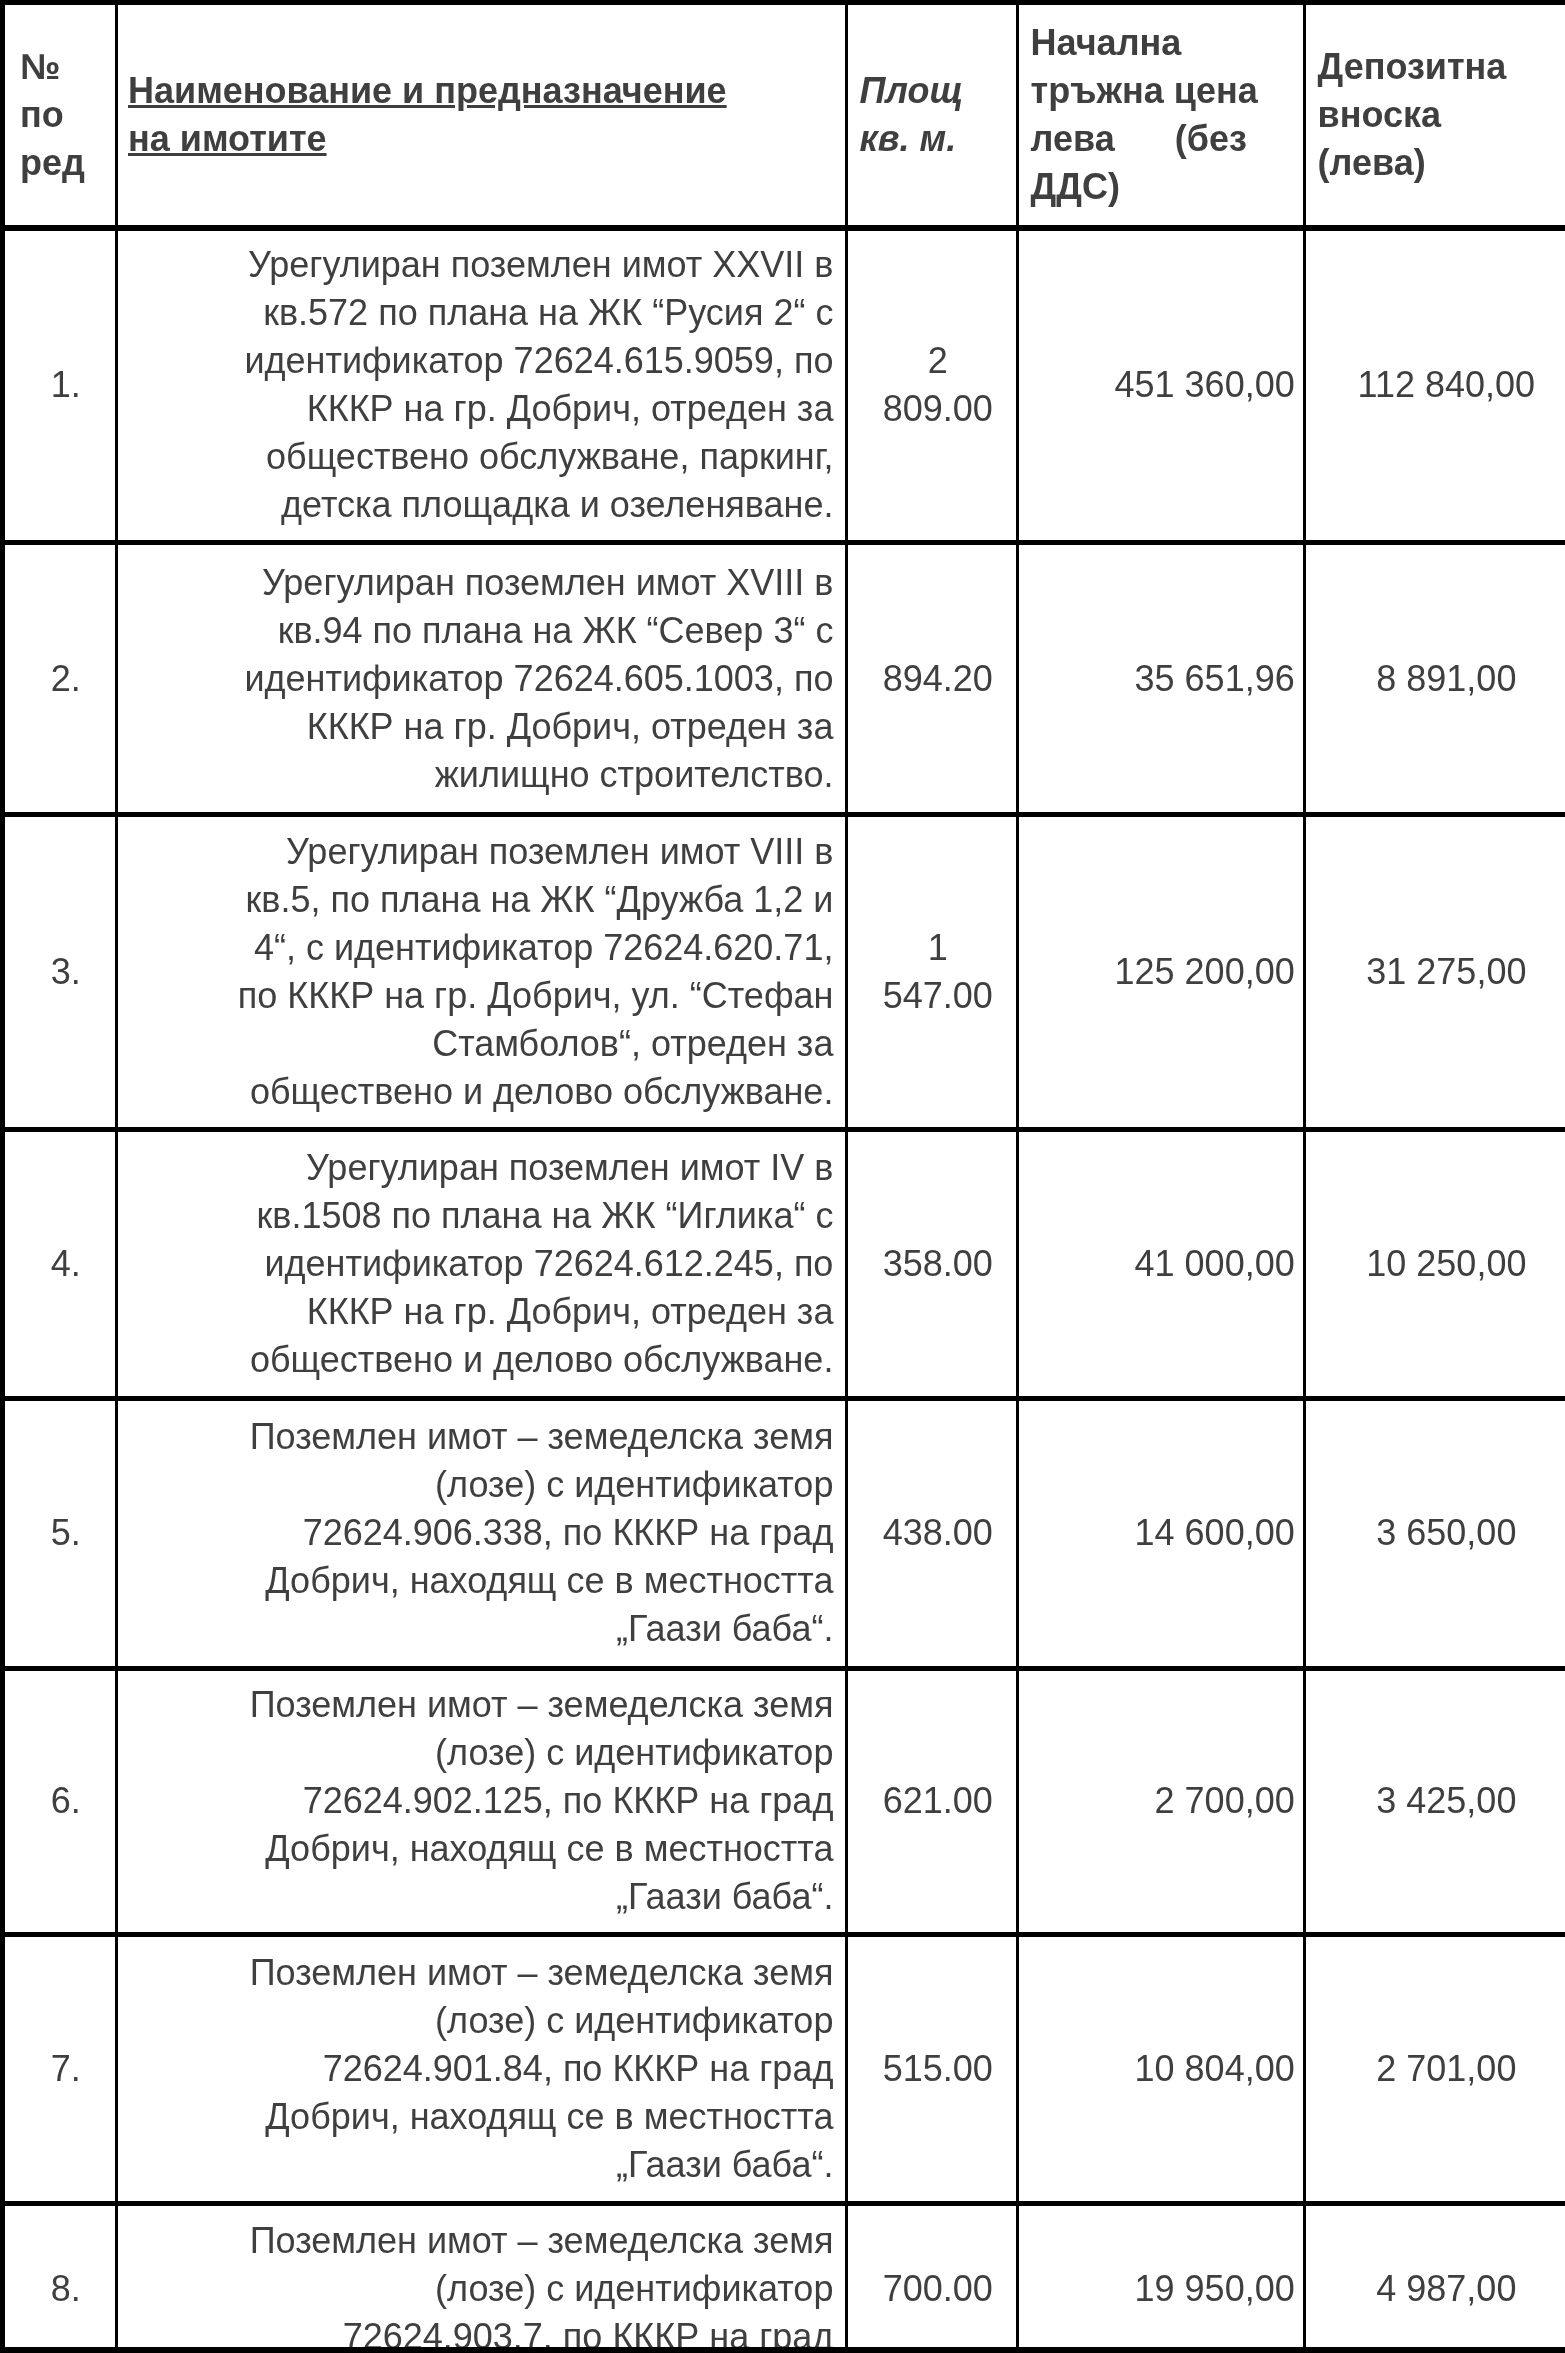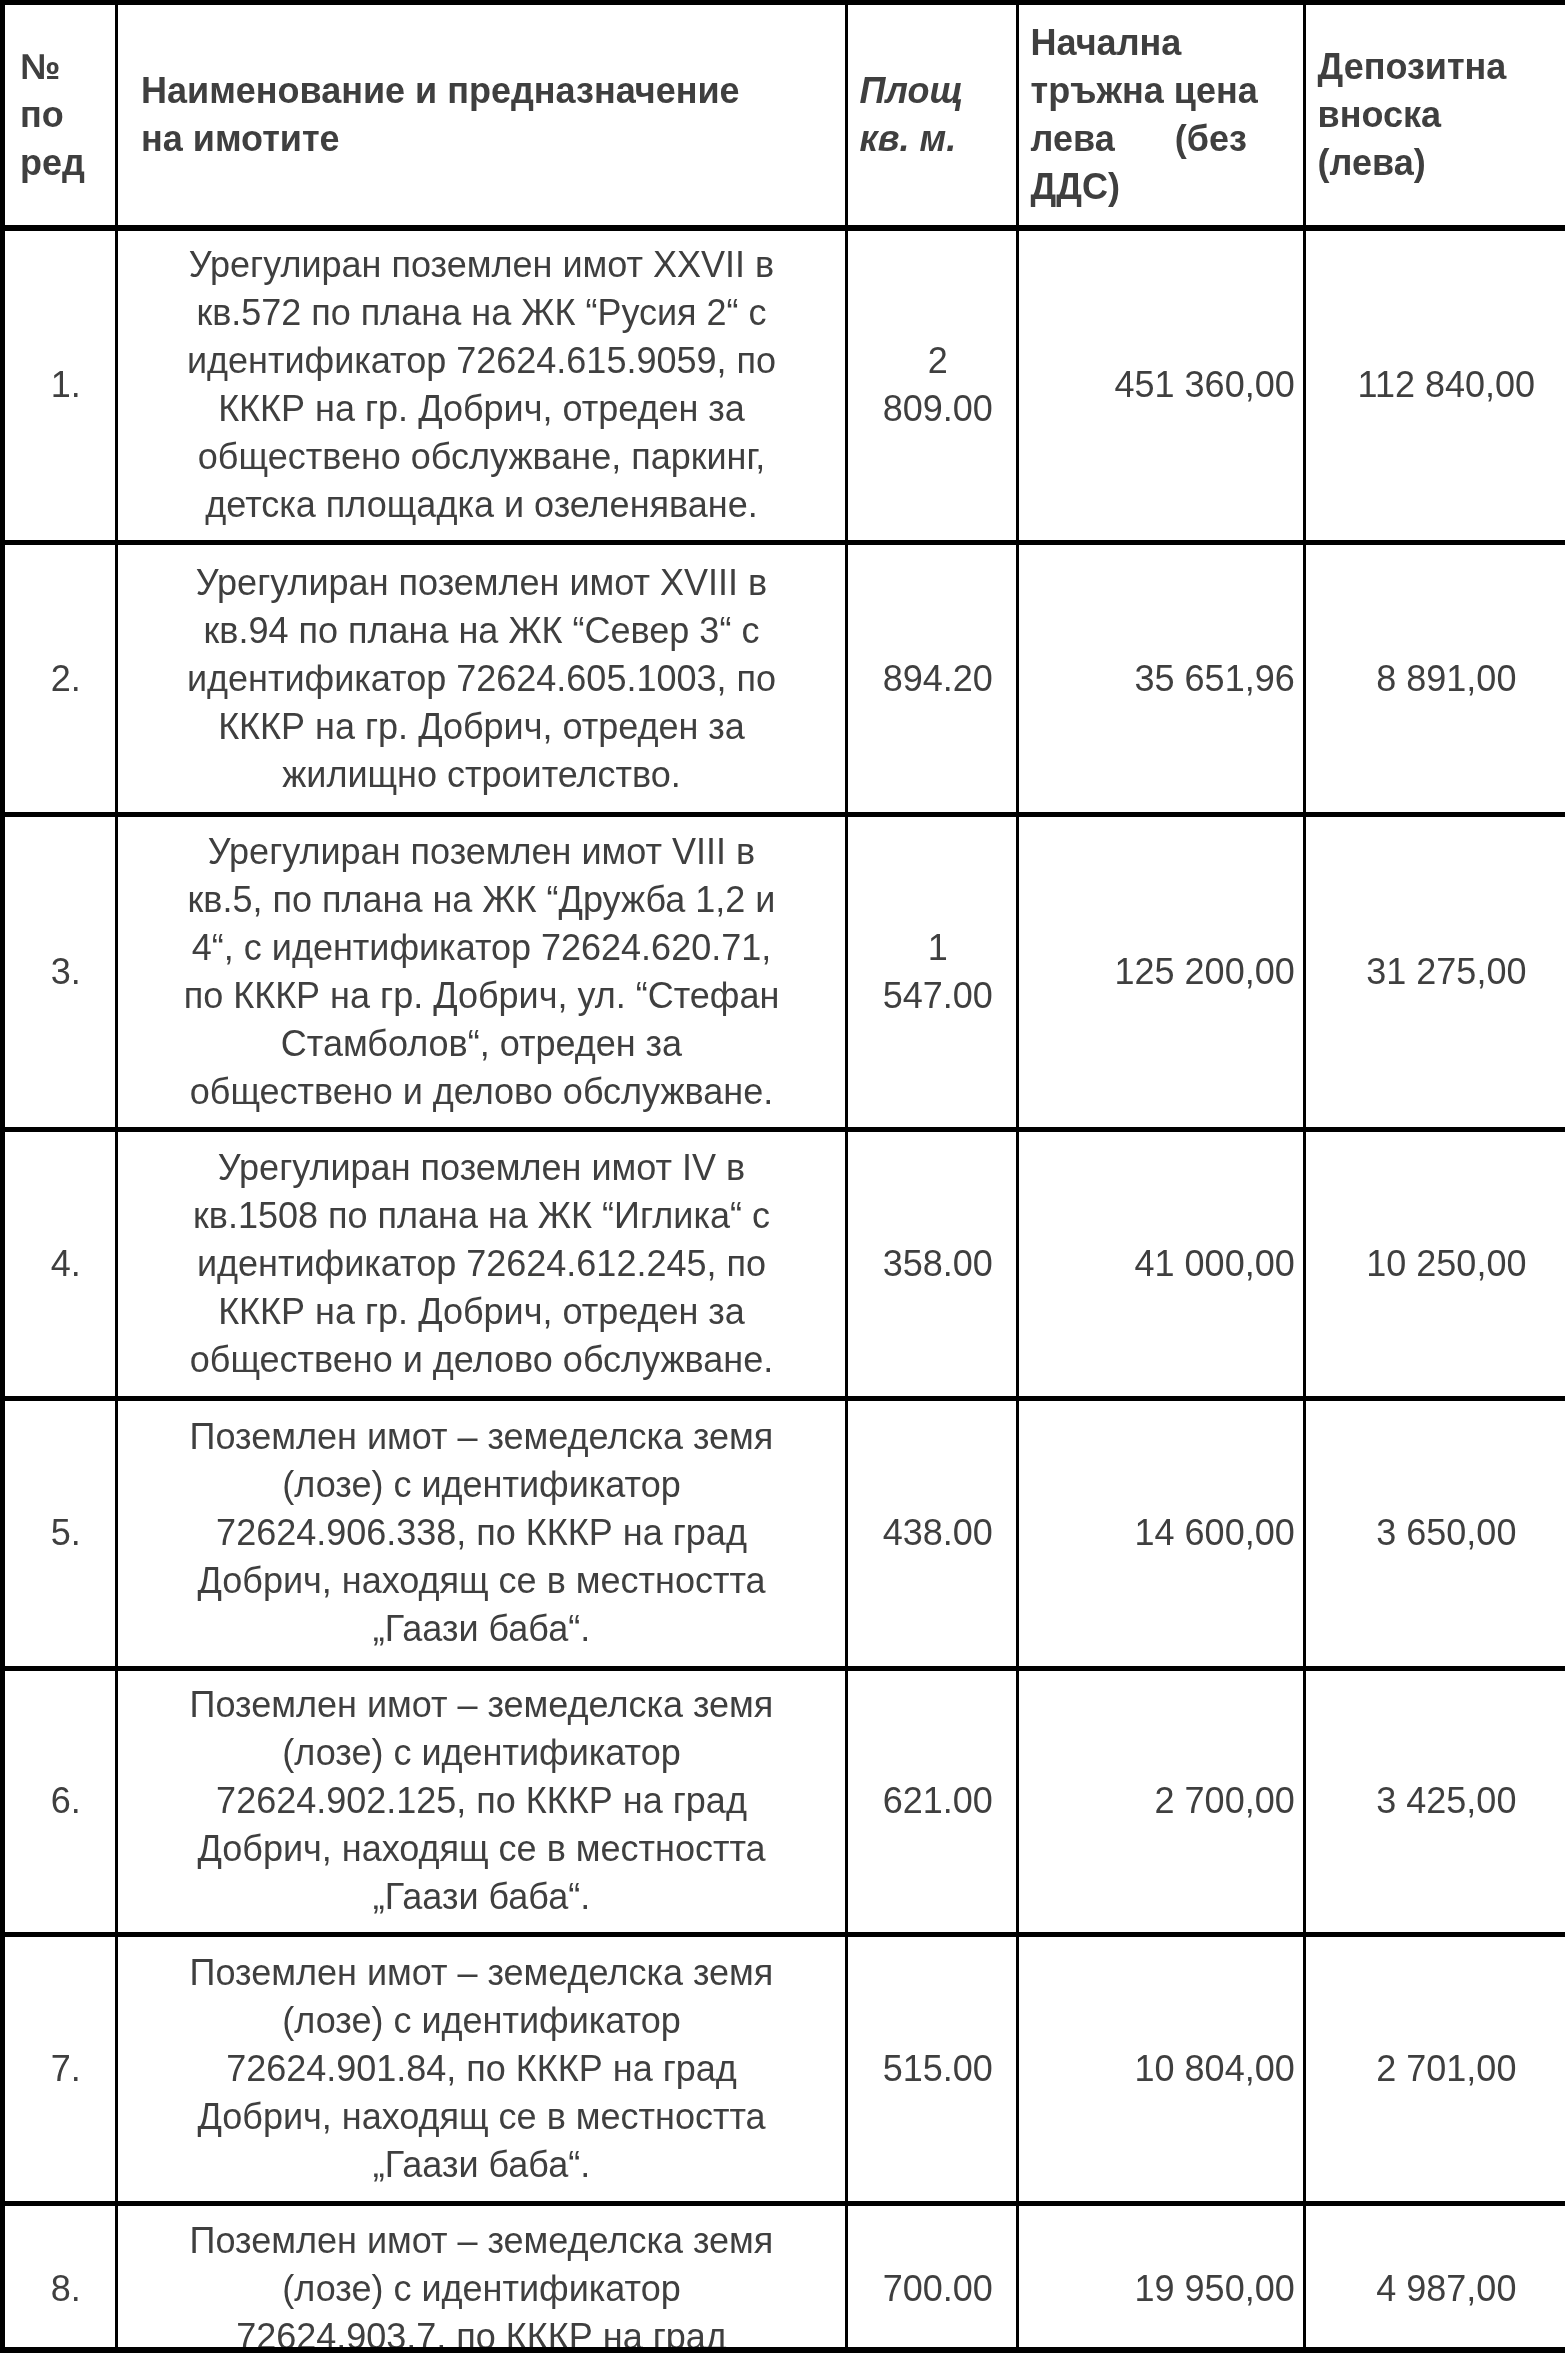--- a/index.html
+++ b/index.html
@@ -39,32 +39,32 @@
     overflow: hidden;
   }
   thead tr { height: 225px; }
   thead th {
     font-weight: bold;
     text-align: left;
     white-space: pre-line;
     border-bottom-width: 6.6px;
   }
   th.h-num     { padding-left: 15px; }
-  th.h-name    { padding-left: 23px; }
+  th.h-name    { padding-left: 10px; text-decoration: underline; }
   th.h-area    { padding-left: 11.6px; font-style: italic; }
   th.h-price   { white-space: pre-wrap; padding-left: 11.6px; padding-right: 11.6px; }
   th.h-deposit { padding-left: 11.6px; }
 
   td.c-num {
     text-align: center;
     padding-left: 18px;
     padding-right: 6.6px;
   }
   td.c-name {
-    text-align: center;
+    text-align: right;
     white-space: pre-line;
     padding-left: 11.6px;
     padding-right: 11.6px;
   }
   td.c-area {
     text-align: center;
     white-space: pre-line;
     padding-left: 18px;
     padding-right: 6.6px;
   }

